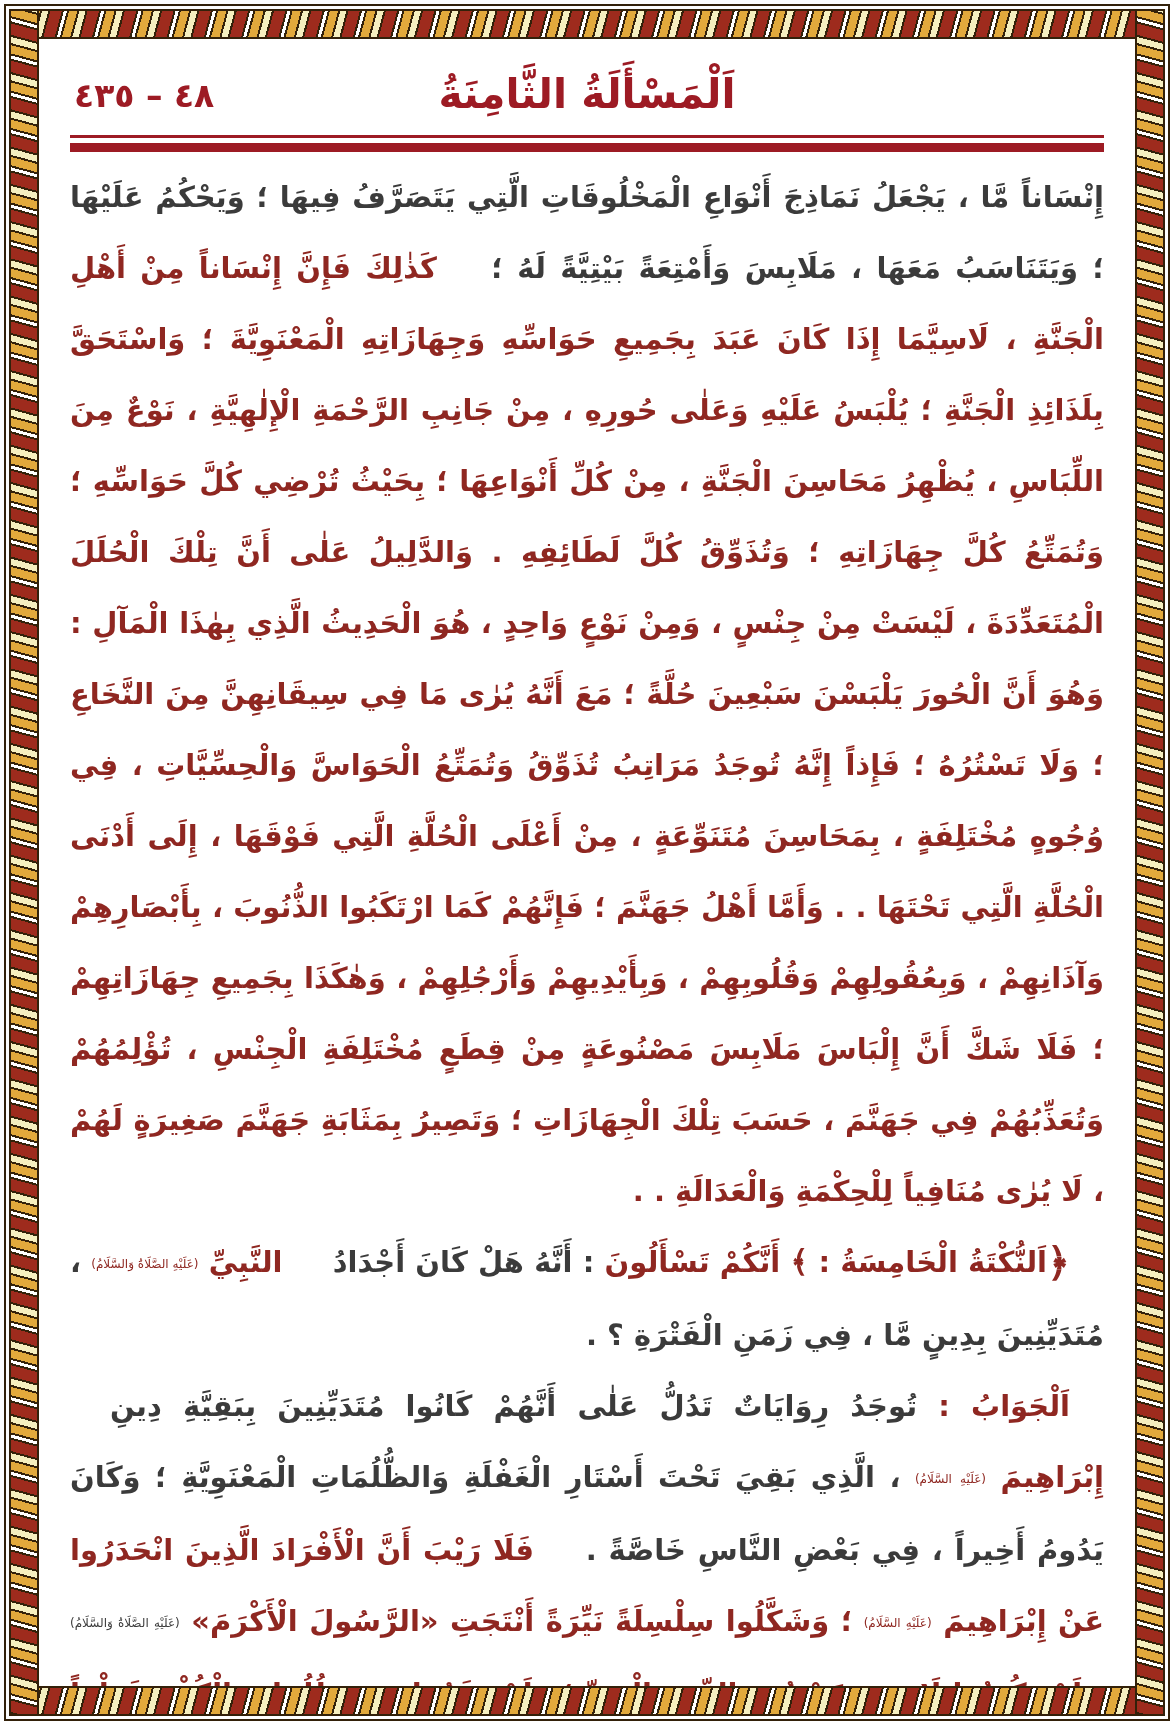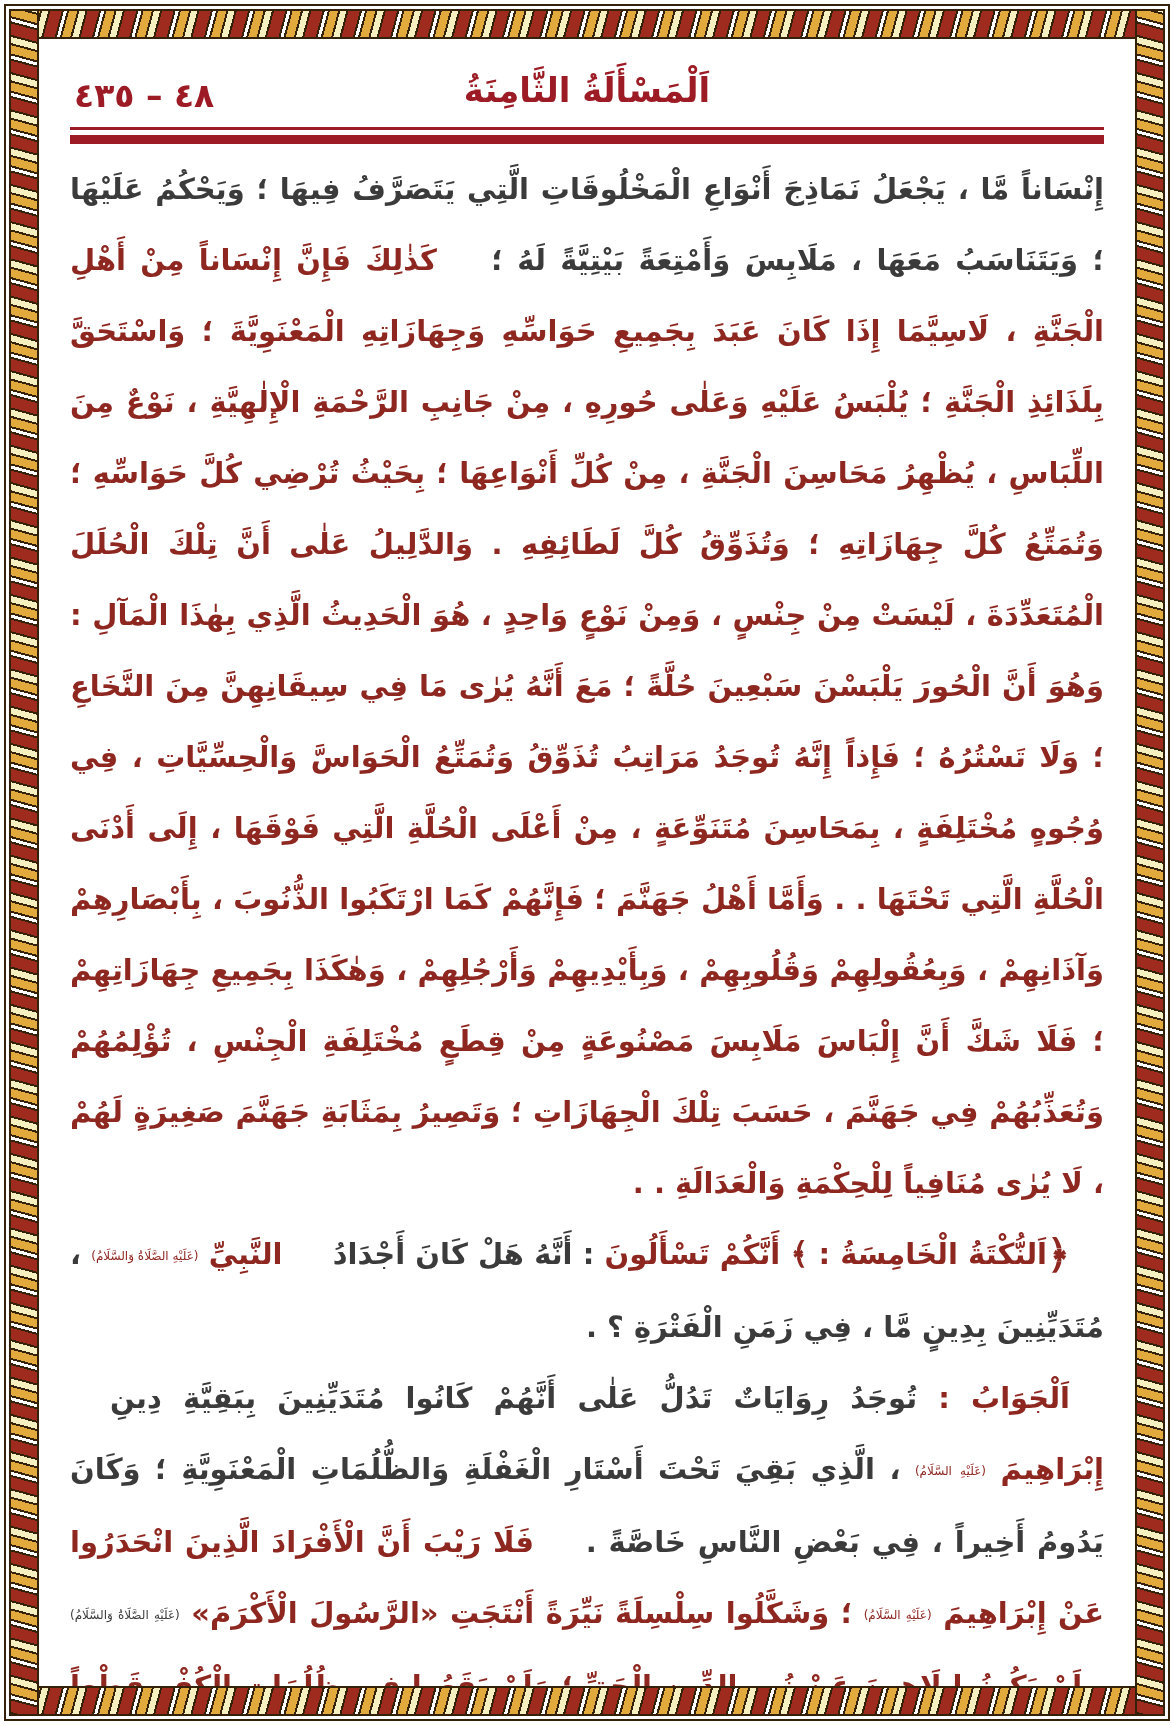--- a/index.html
+++ b/index.html
@@ -44,21 +44,21 @@
   .band-top{top:9px;}
   .band-bottom{bottom:9px;}
   .band-left{left:9px;}
   .band-right{right:9px;}
 
   
   .header{position:relative;padding-top:70px;}
   .page-title{
     text-align:center;
     color:var(--rule,#9d1b24);
-    font-size:34px;font-weight:bold;
+    font-size:41px;font-weight:bold;
     line-height:1.2;
   }
   .page-number{
     position:absolute;
     top:76px;left:74px;
     direction:ltr;unicode-bidi:bidi-override;
     color:var(--rule,#9d1b24);
     font-size:33px;font-weight:bold;
     letter-spacing:2px;
   }

